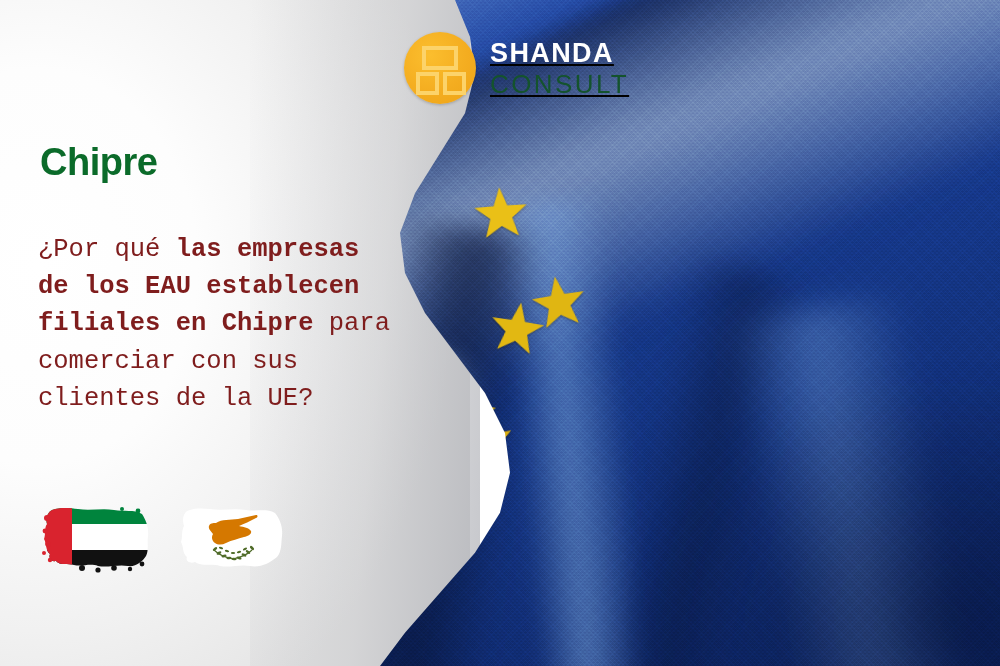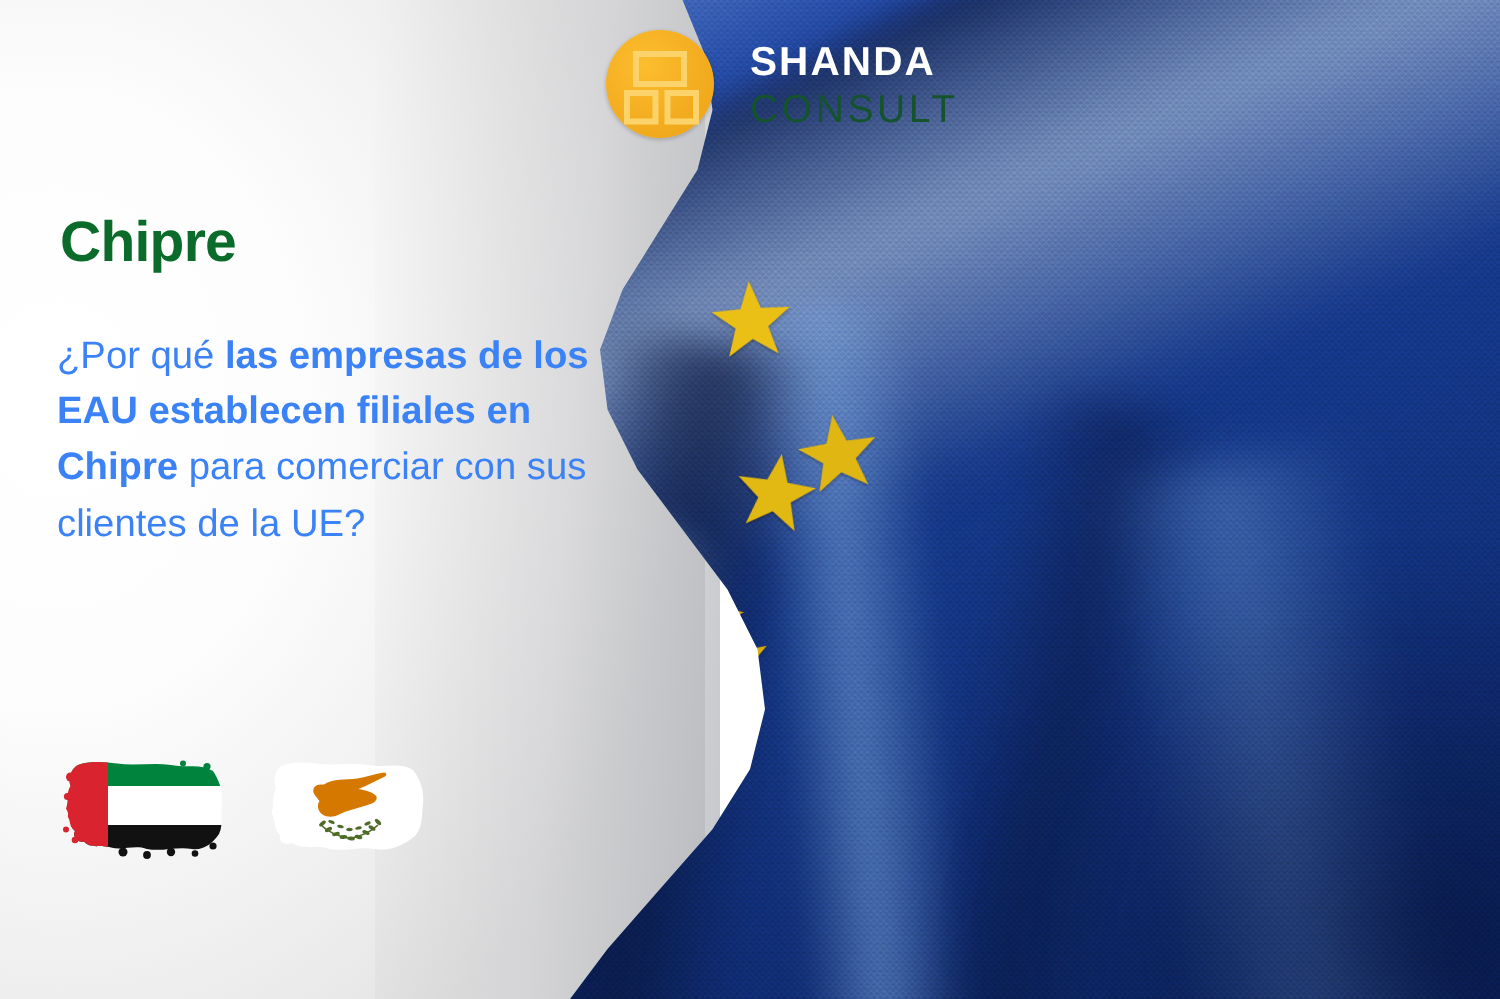--- a/index.html
+++ b/index.html
@@ -143,22 +143,22 @@
   
   .star{
     position:absolute;
     display:block;
     filter:drop-shadow(0 1px 1px rgba(0,0,0,.35));
   }
   .star svg{display:block;width:100%;height:100%;}
 
   
   .logo{
-    position:absolute;left:404px;top:20px;
-    display:flex;align-items:center;gap:24px;
+    position:absolute;left:404px;top:32px;
+    display:flex;align-items:center;gap:14px;text-decoration:underline;
   }
   .logo-mark{
     width:72px;height:72px;border-radius:50%;
     background:radial-gradient(circle at 36% 32%, #fbbe2e 0%, #f4ad20 55%, #eda317 100%);
     position:relative;flex:0 0 auto;
     box-shadow:0 1px 3px rgba(0,0,0,.22);
   }
   .logo-mark i{position:absolute;display:block;border:4px solid #fcd36a;background:transparent;}
   .lm-top{left:18px;top:14px;width:28px;height:16px;}
   .lm-bl{left:12px;top:40px;width:15px;height:15px;}
@@ -171,23 +171,23 @@
     color:#14532d;font-size:26px;font-weight:normal;letter-spacing:2.4px;margin-top:4px;
   }
 
   
   .title{
     position:absolute;left:40px;top:143px;
     font-size:38px;font-weight:bold;color:#0b6b2a;letter-spacing:-0.5px;
     line-height:1;
   }
   .subtitle{
-    position:absolute;left:38px;top:219px;
+    position:absolute;left:38px;top:231px;
     width:360px;
-    font-size:25.5px;color:#3b82f6;line-height:1.46;
+    font-size:25.5px;color:#7f1d1d;line-height:1.46;font-family:Liberation Mono, monospace;
   }
   .subtitle .b{font-weight:bold;}
   .subtitle .r{font-weight:normal;}
 
   
   .flags{position:absolute;left:42px;top:498px;display:flex;align-items:flex-start;gap:26px;}
   .flag-img{display:block;}
 
 </style>
 </head>

